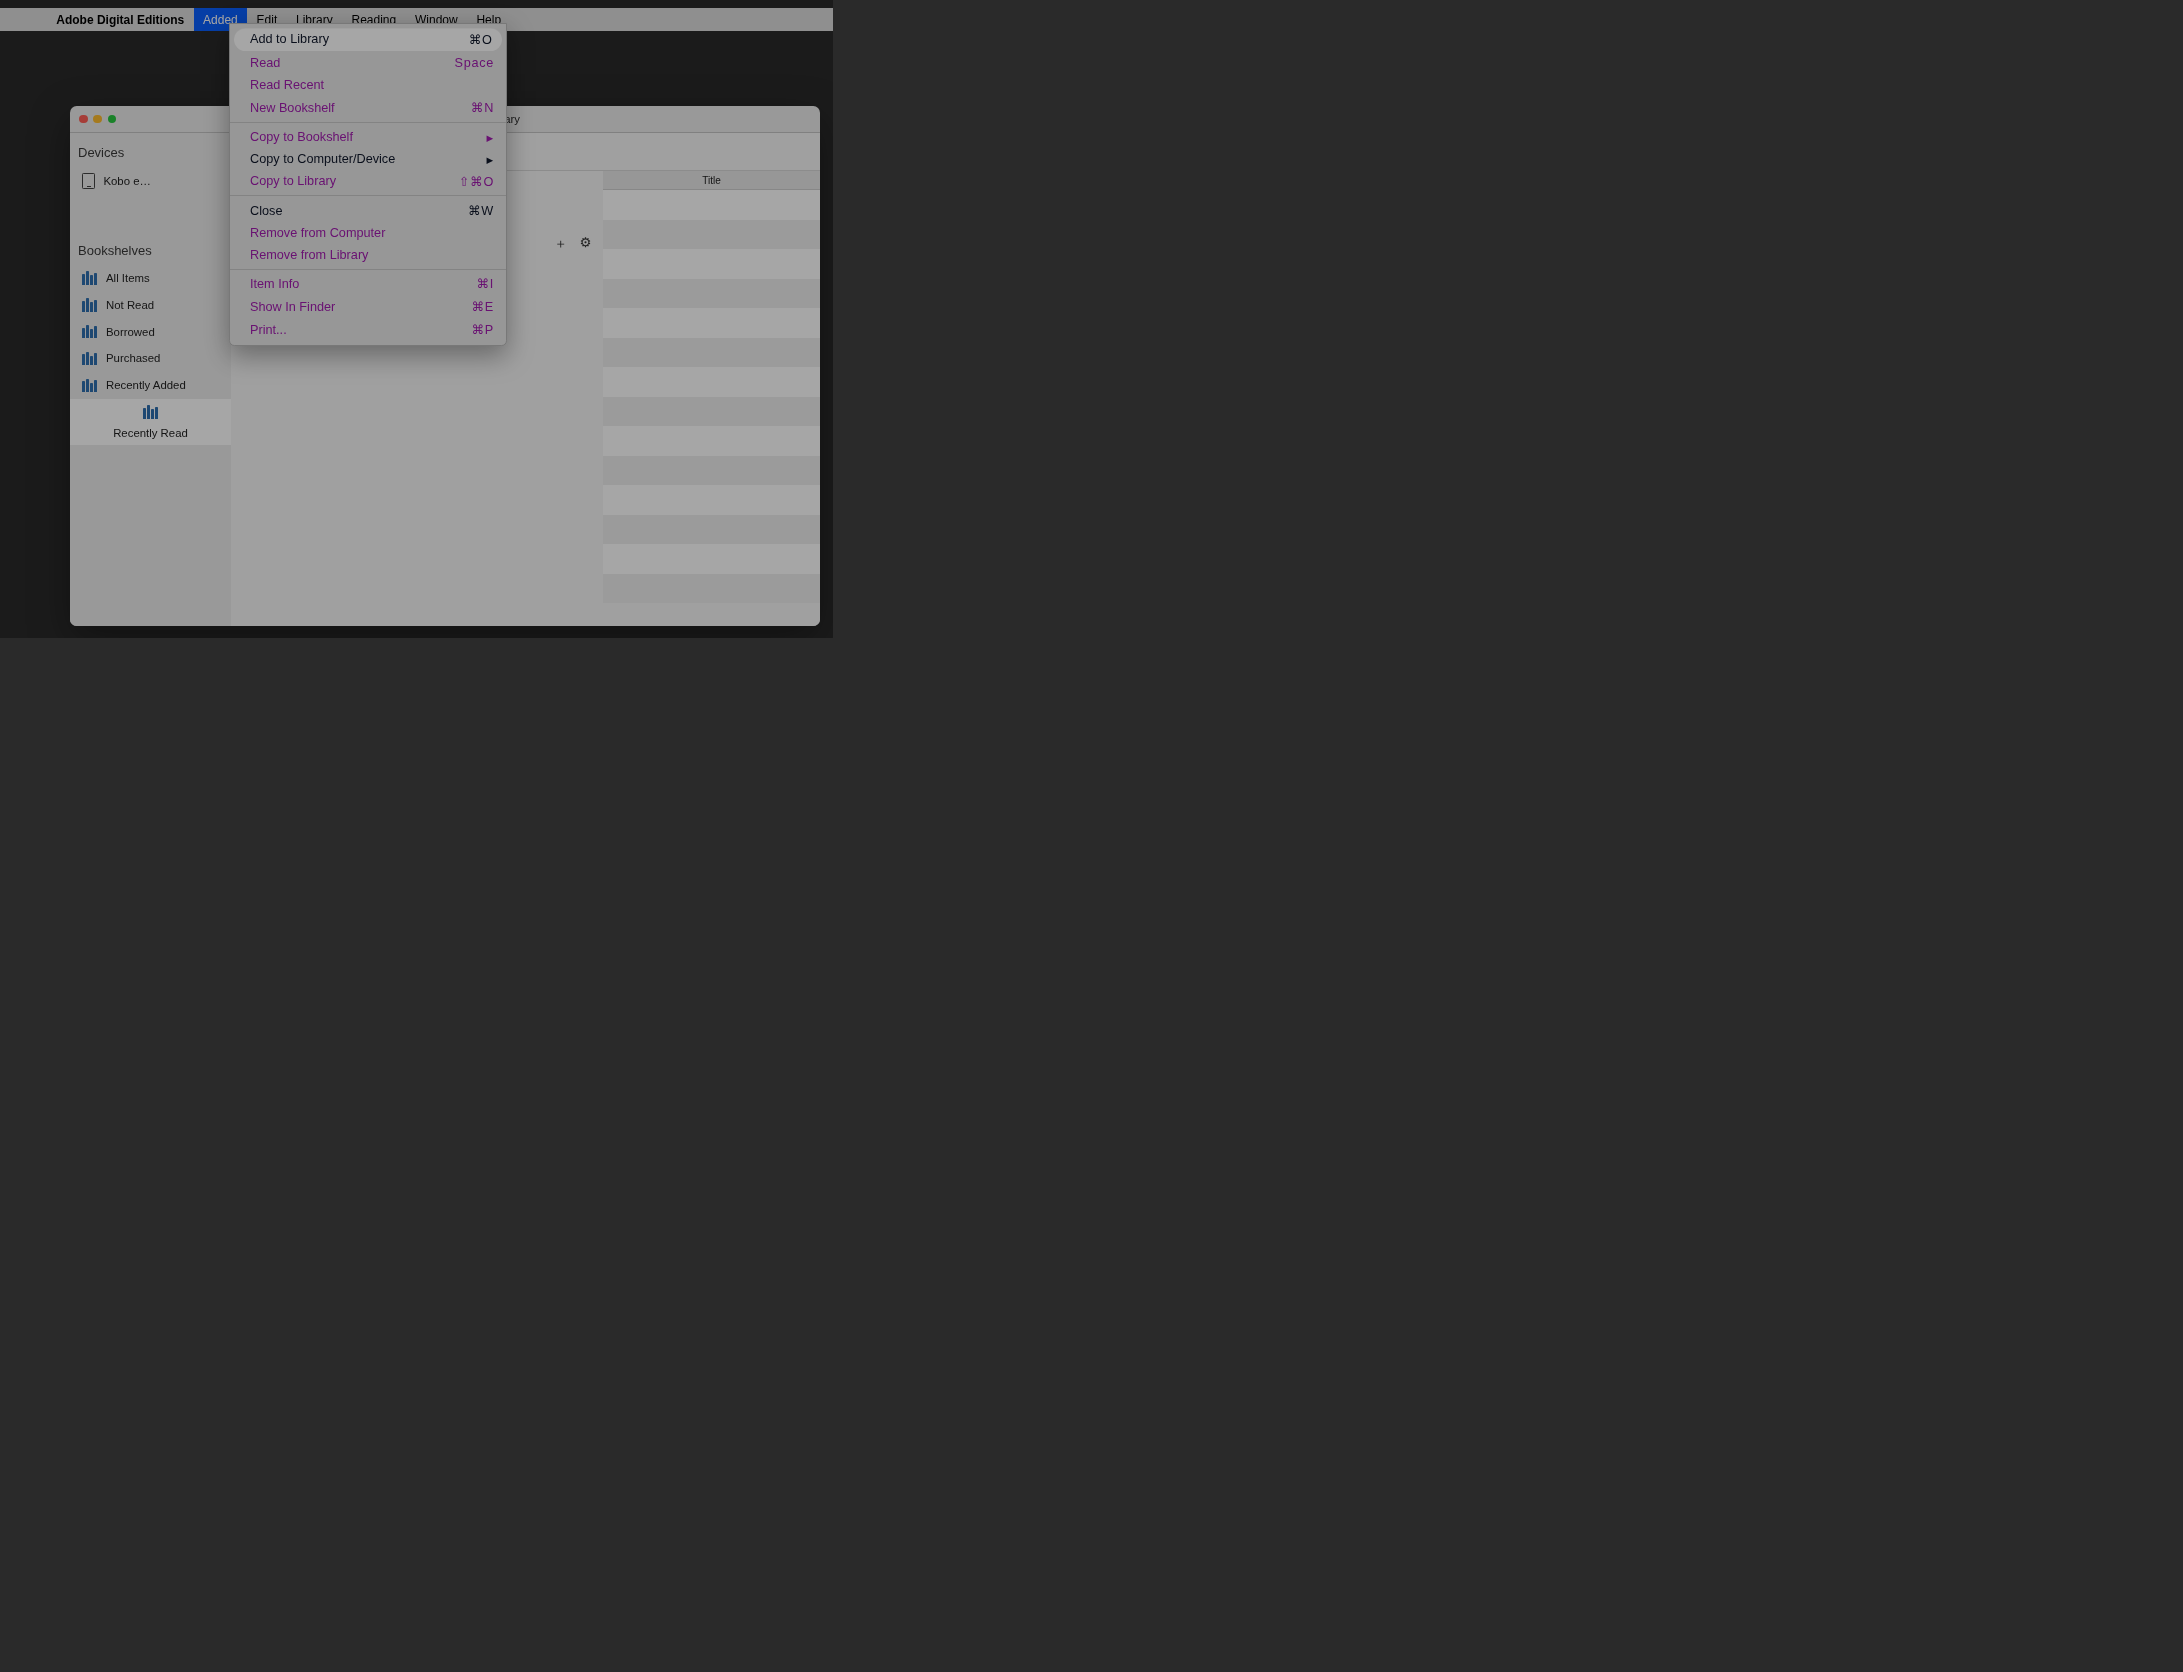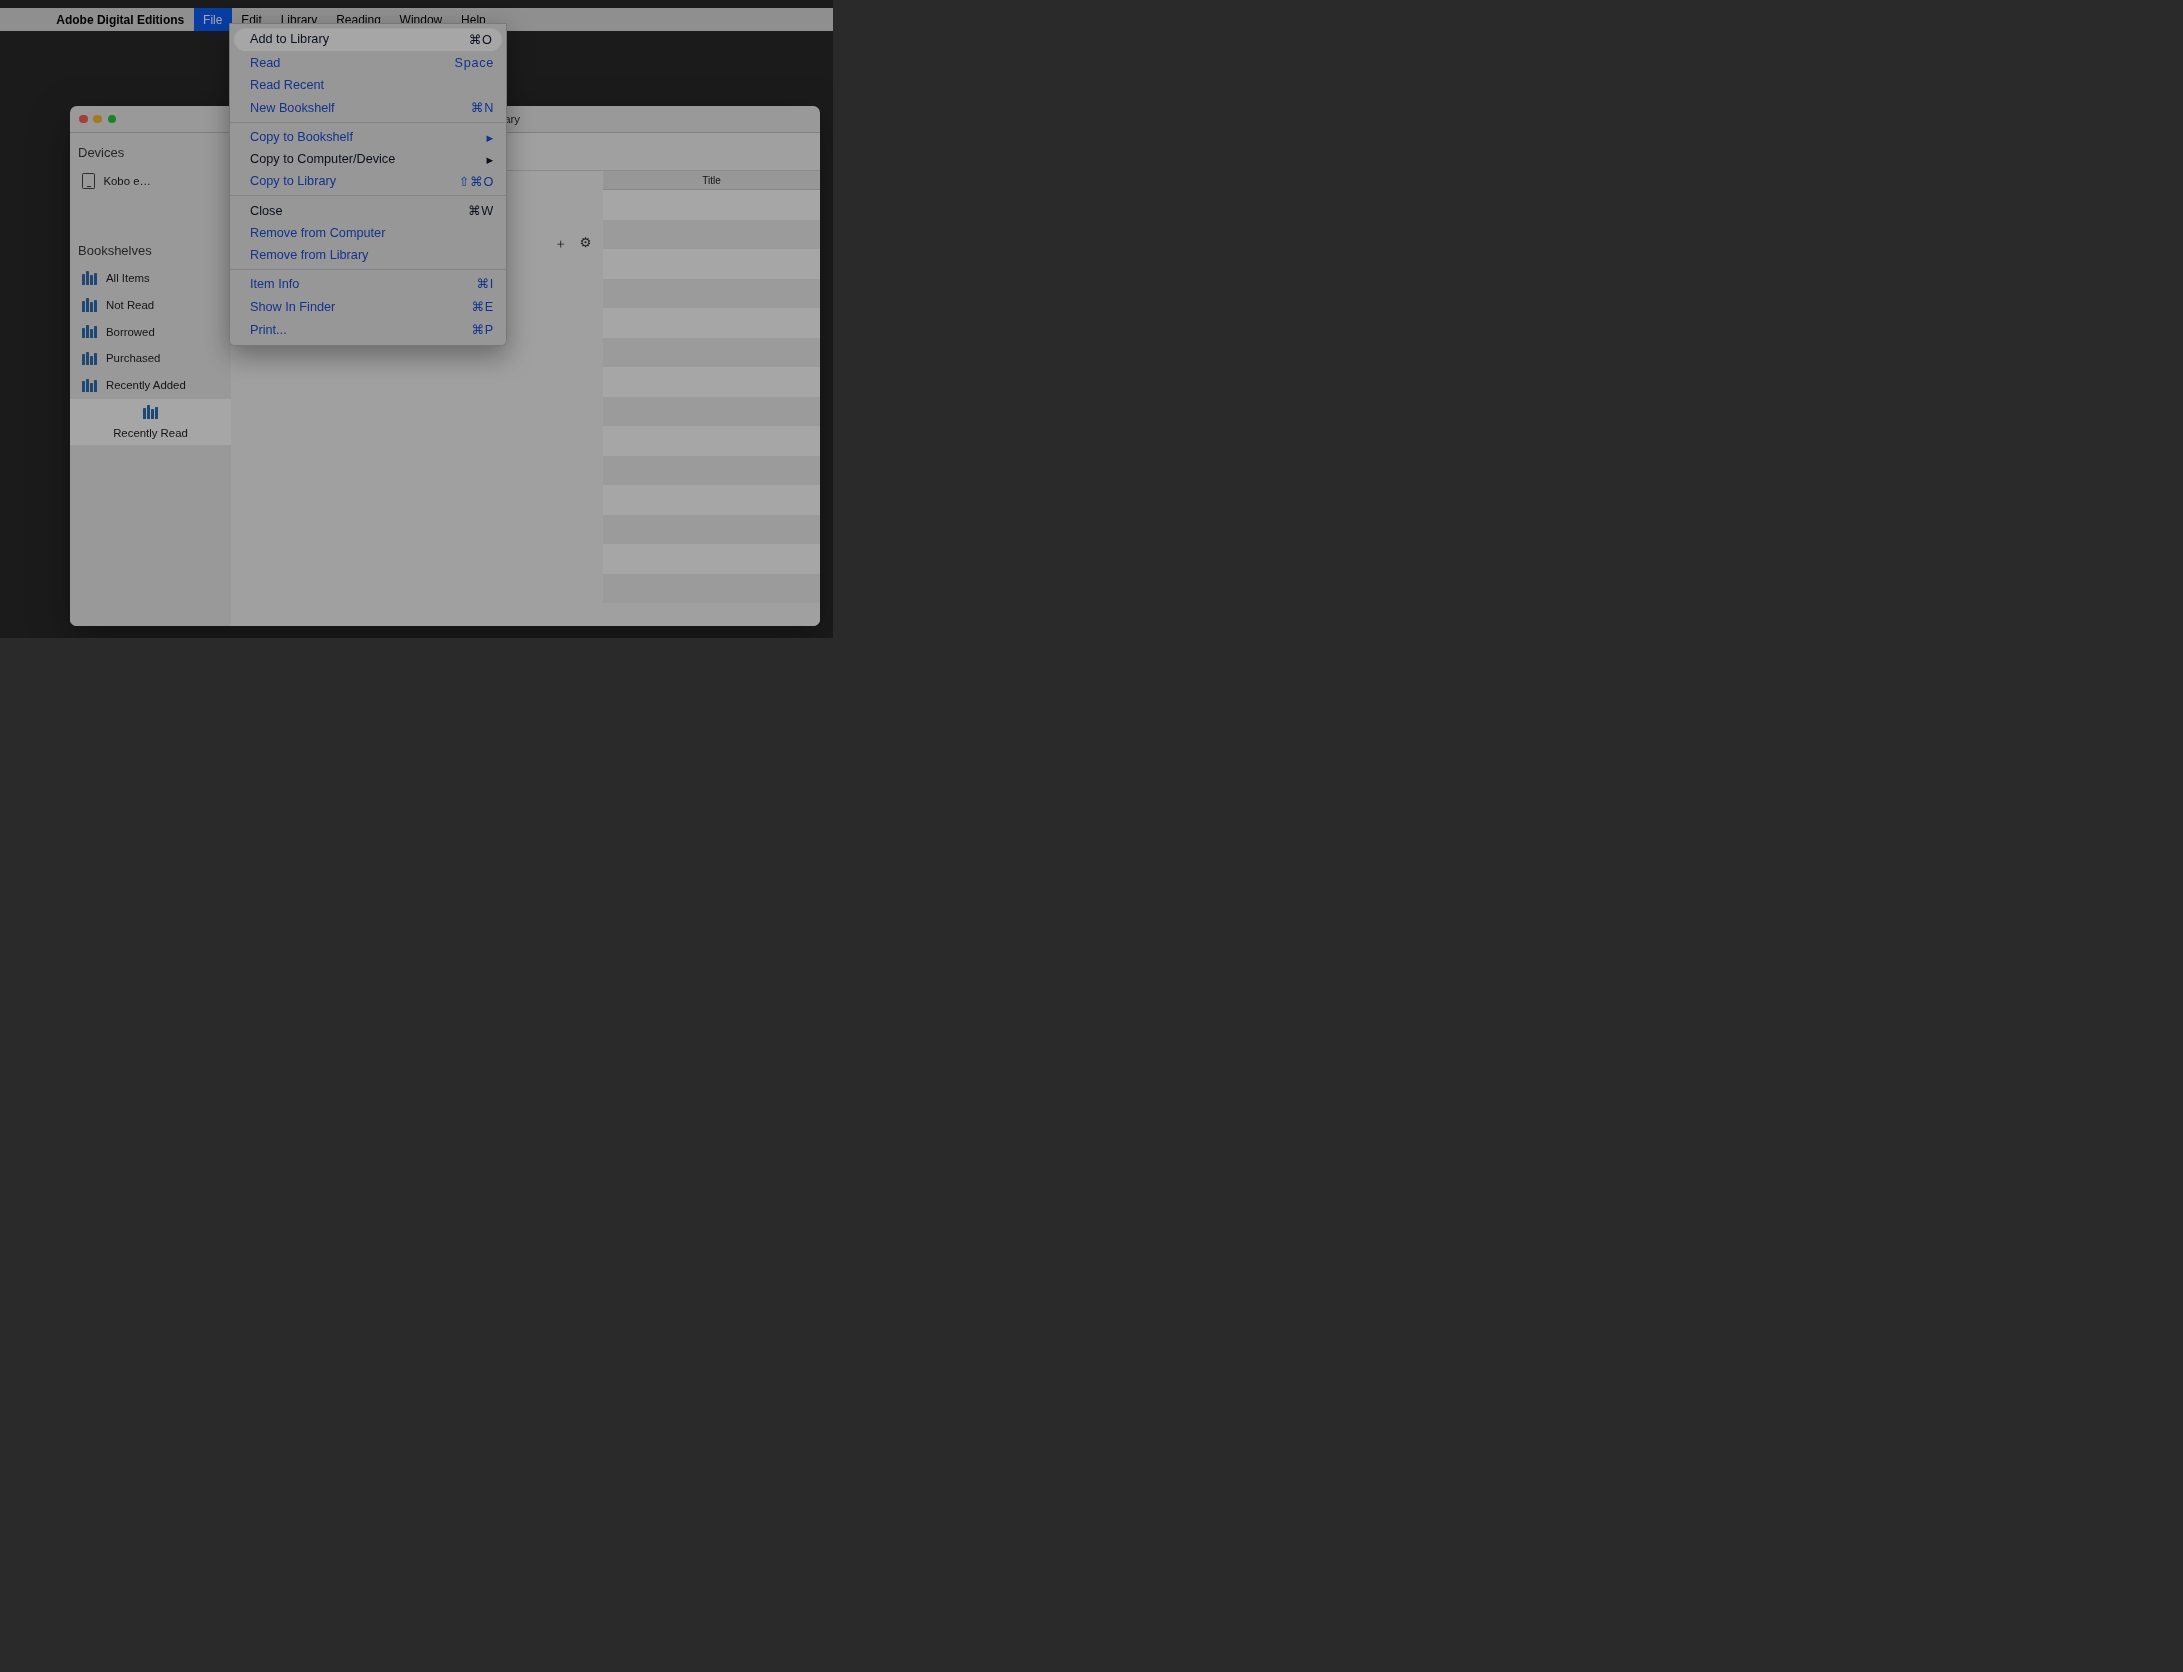--- a/index.html
+++ b/index.html
@@ -53,21 +53,21 @@
   .rows .r:nth-child(even){ background:#efefef; }
   
   .table-area { position:absolute; left:372px; right:0; top:38px; bottom:0; } 
 
   
   .mid-tools { position:absolute; left:484px; top:129px; display:flex; gap:12px; font-size:13.4px; color:#333; }
 
   
   .menu { position:absolute; left:229px; top:23px; width:278px; background:#e9e9e9; border:0.7px solid #b9b9b9; border-radius:0 0 5.4px 5.4px; box-shadow:0 9.4px 27px rgba(0,0,0,.35); padding:2.7px 0 4px; overflow:hidden; }
   .menu .sep { border-top:0.7px solid #c9c9c9; margin:2.7px 0; }
-  .mi { display:flex; align-items:center; justify-content:space-between; padding:4px 12px 4px 20px; font-size:12.7px; color:#1d4ed8; }
+  .mi { display:flex; align-items:center; justify-content:space-between; padding:4px 12px 4px 20px; font-size:12.7px; color:#a21caf; }
   .mi.en { color:#0f172a; }
   .mi .sc { font-size:12.7px; color:inherit; letter-spacing:0.7px; }
   .mi .arr { font-size:8.7px; }
   .mi.hl { background:#fff; border-radius:14.7px; margin:1.3px 4px; padding-left:16px; padding-right:9.4px; box-shadow:0 0.7px 0 rgba(0,0,0,.05) inset; }
 
   
   .dim { position:absolute; inset:0; background:rgba(0,0,0,.35); pointer-events:none; }
 
   
   .menubar{ z-index:5; }
@@ -79,21 +79,21 @@
 
   
 </style>
 </head>
 <body>
 
 <div class="menubar">
   <span class="apple"></span>
   <div class="items">
     <span class="appname">Adobe Digital Editions</span>
-    <span class="active">File</span>
+    <span class="active">Added</span>
     <span>Edit</span>
     <span>Library</span>
     <span>Reading</span>
     <span>Window</span>
     <span>Help</span>
   </div>
 </div>
 
 <div class="win">
   <div class="titlebar">

